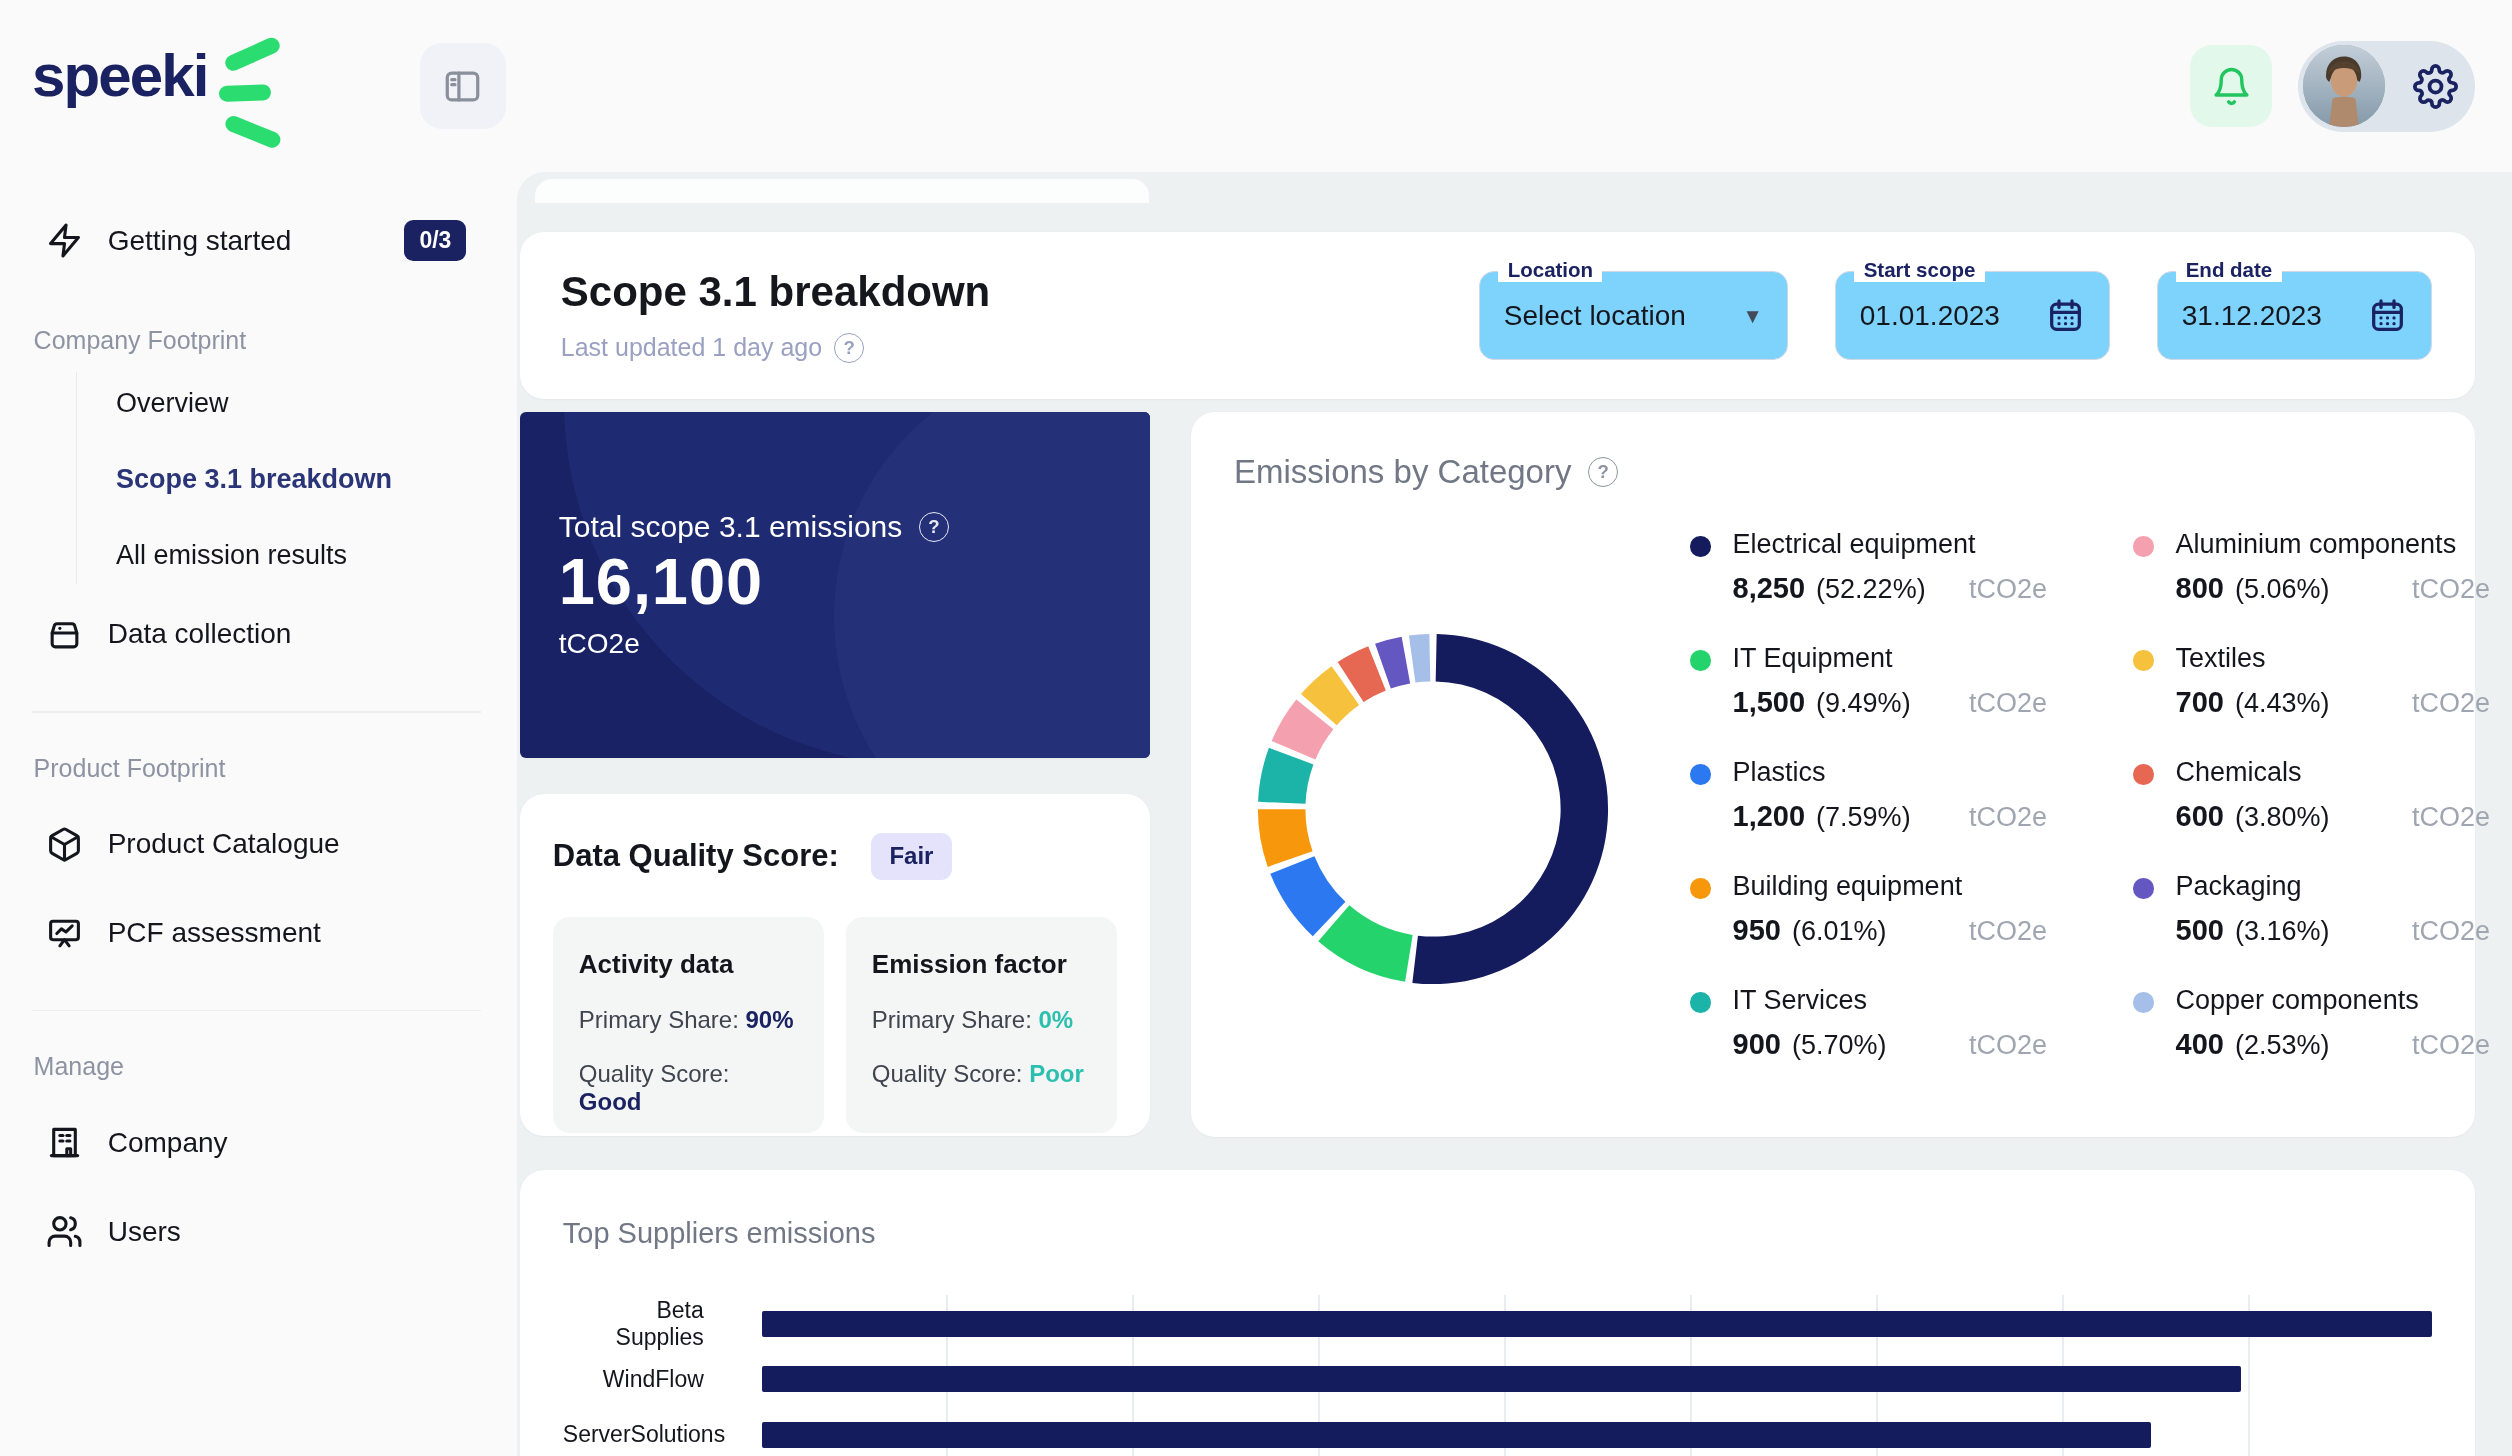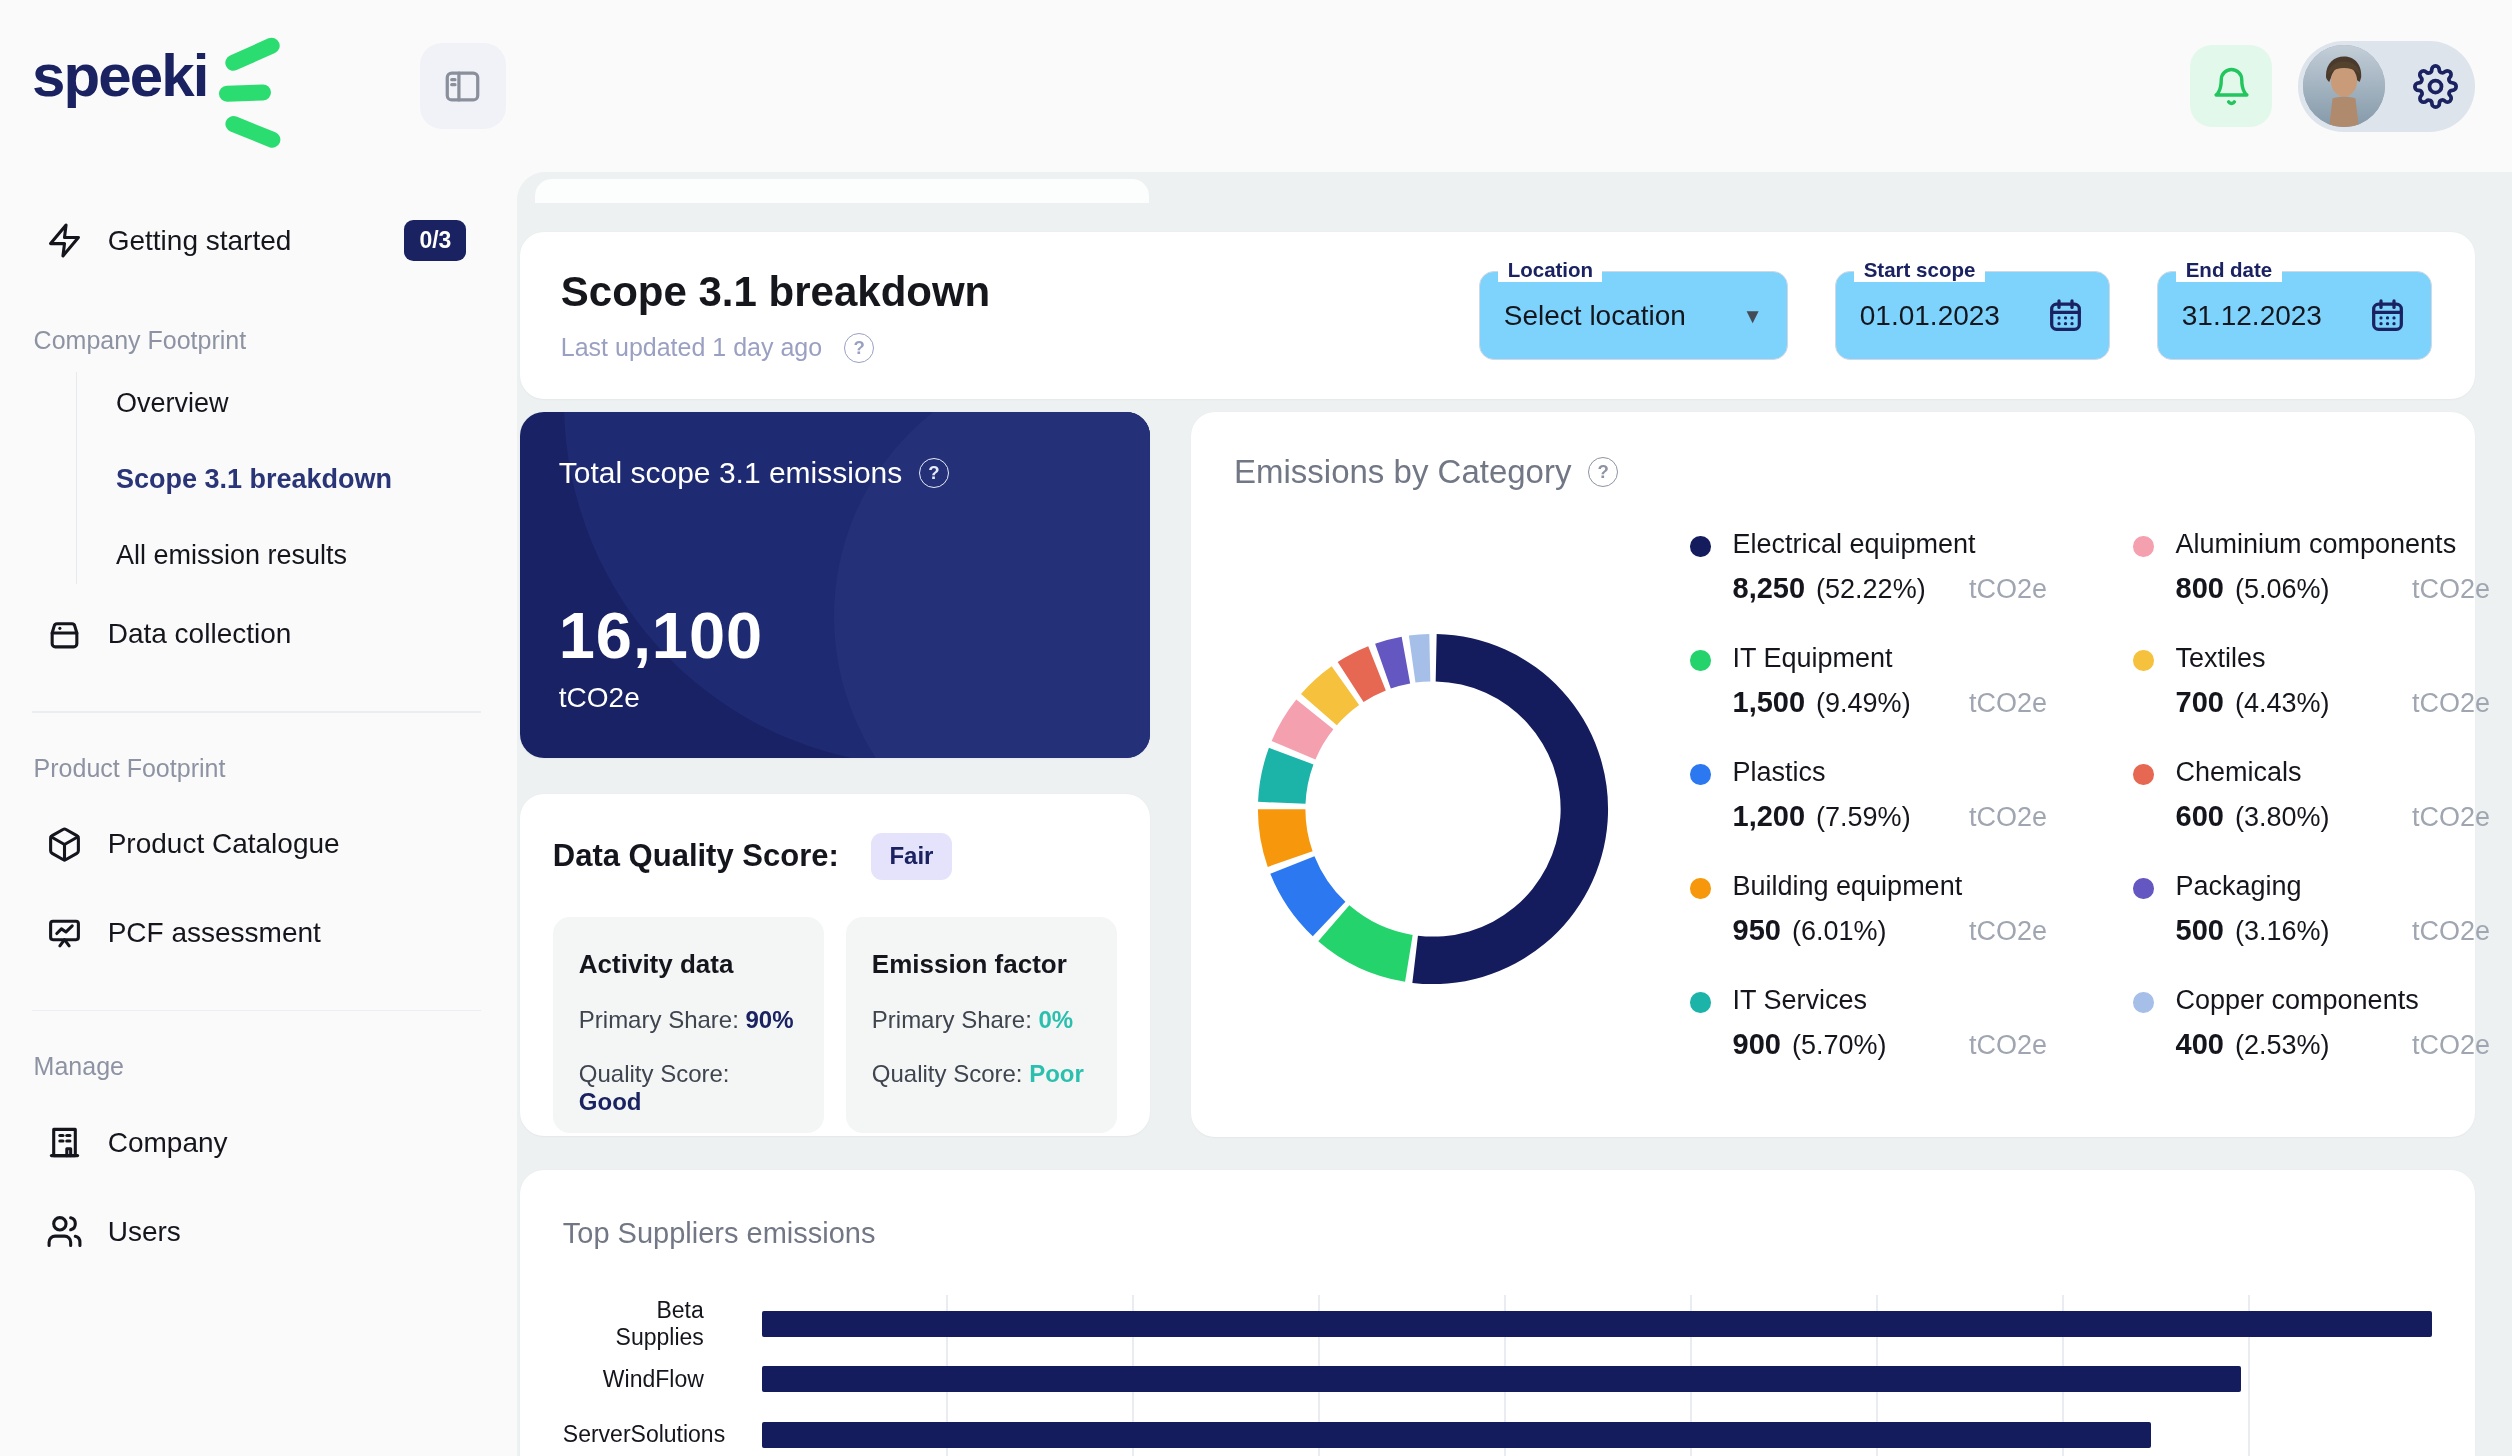--- a/index.html
+++ b/index.html
@@ -45,36 +45,36 @@
   
   .main{position:absolute;top:172px;left:517px;right:0;bottom:0;background:#edf1f1;
     border-top-left-radius:28px;overflow:hidden;}
   .peek-card{position:absolute;left:17.7px;top:7.4px;width:614px;height:24px;background:#fcfdfd;
     border-radius:16.7px 16.7px 0 0;}
   .card{background:#fff;border-radius:24px;box-shadow:0 0.9px 1.9px rgba(16,24,40,.04);position:absolute;box-sizing:border-box;}
   
   .header-card{left:2.8px;top:60px;width:1955px;height:167px;display:flex;align-items:center;
     padding:0 43px 0 41px;}
   .page-title{font-size:42px;font-weight:700;color:#16171d;}
-  .last-updated{margin-top:16.7px;font-size:25px;color:#9aa0c2;display:flex;align-items:flex-start;gap:22px;}
+  .last-updated{margin-top:16.7px;font-size:25px;color:#9aa0c2;display:flex;align-items:flex-start;gap:12px;}
   .help{width:28px;height:28px;border-radius:50%;border:1.9px solid currentColor;font-size:18.6px;font-weight:700;
     display:inline-flex;align-items:center;justify-content:center;flex:0 0 28px;}
   .filters{margin-left:auto;display:flex;gap:47px;}
   .field{position:relative;border:1.9px solid #d3d7e4;border-radius:15px;height:89px;display:flex;
     align-items:center;padding:0 24px;box-sizing:border-box;background:#7dd3fc;cursor:pointer;}
   .field-label{position:absolute;top:-14px;left:18.6px;background:#fff;padding:0 9.3px;font-size:20.5px;
     color:#1a2262;font-weight:600;}
   .field-value{font-size:28px;color:#15161d;}
   .loc-field{width:309px;}
   .date-field{width:275px;}
   .caret{margin-left:auto;font-size:20.5px;color:#454a57;}
   .cal{margin-left:auto;}
   
   .navy-card{left:2.8px;top:240px;width:630px;height:346px;background:#182264;color:#fff;overflow:hidden;
-    padding:44px 39px;display:flex;flex-direction:column;justify-content:space-between;}
+    padding:17px 39px;display:flex;flex-direction:column;justify-content:center;border-radius:6px;}
   .navy-card .deco1{position:absolute;width:726px;height:726px;border-radius:50%;background:#1e2a72;
     right:-140px;top:-372px;}
   .navy-card .deco2{position:absolute;width:521px;height:521px;border-radius:50%;background:#243179;
     right:-205px;top:-56px;}
   .navy-title{position:relative;display:flex;align-items:center;gap:16.7px;font-size:30px;}
   .navy-title .help{color:#e8eaf6;}
   .navy-bottom{position:relative;}
   .big-number{font-size:65px;font-weight:700;letter-spacing:0.9px;}
   .unit-text{font-size:28px;margin-top:9.3px;}
   

